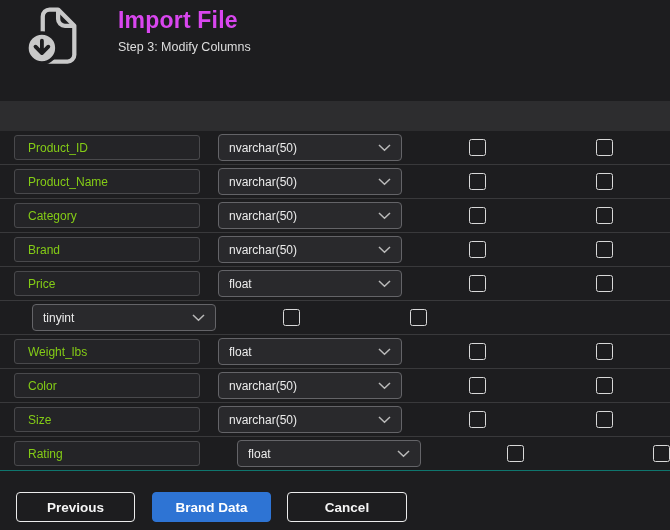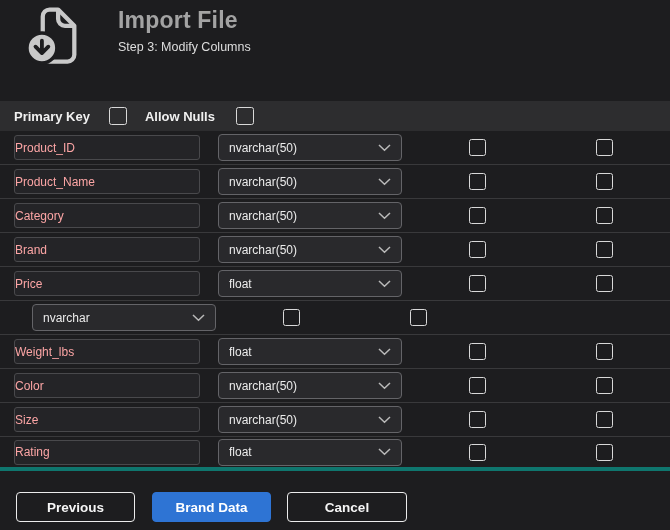--- a/index.html
+++ b/index.html
@@ -9,21 +9,21 @@
     font-family:"Liberation Sans","DejaVu Sans",sans-serif;
     color:#e9e9e9;
     -webkit-font-smoothing:antialiased;
   }
   .app { width:670px; height:530px; position:relative; }
 
   
   .page-header { height:101px; position:relative; }
   .file-icon { position:absolute; left:24px; top:4px; }
   .title-block { position:absolute; left:118px; top:7px; }
-  .page-title { font-size:23px; font-weight:700; color:#a3a3a3; letter-spacing:.2px; }
+  .page-title { font-size:23px; font-weight:700; color:#d946ef; letter-spacing:.2px; }
   .page-subtitle { margin-top:6px; font-size:12.5px; color:#dedede; }
 
   
   .table-header {
     height:30px; background:#2d2d2f; display:flex; align-items:center;
     padding-left:14px; font-size:13px; font-weight:700; color:#f0f0f0;
   }
   .hdr-col-name { width:204px; }
   .hdr-col-type { width:202px; }
   .hdr-group { display:flex; align-items:center; }
@@ -33,24 +33,24 @@
   }
   .hdr-cb-pk { margin-left:19px; }
   .hdr-label-nulls { margin-left:18px; }
   .hdr-cb-nulls { margin-left:21px; }
 
   
   .table-row {
     height:34px; display:flex; align-items:center; padding-left:14px;
     border-bottom:1px solid #39393b;
   }
-  .table-row:last-child { border-bottom:4px solid #0f766e; }
+  .table-row:last-child { border-bottom:1px solid #0f766e;justify-content:space-between; }
   .cell-input {
     width:186px; height:25px; background:#242427; border:1px solid #49494c;
-    border-radius:3px; color:#fca5a5; font-size:12px; padding:0 0;
+    border-radius:3px; color:#84cc16; font-size:12px; padding:0 13px;
     font-family:"Liberation Sans","DejaVu Sans",sans-serif; outline:none;
   }
   .cell-select {
     margin-left:18px; width:184px; height:27px; background:#29292c;
     border:1px solid #646468; border-radius:4px; display:flex;
     align-items:center; justify-content:space-between; padding:0 10px;
     font-size:12px; color:#ebebeb; cursor:pointer;
   }
   .row-cb { width:17px; height:17px; }
   .cb-pk { margin-left:67px; }
@@ -80,26 +80,20 @@
         <path d="M21 41.5 v13 M13.5 48.5 L21 56 L28.5 48.5" stroke="#1d1d1f" stroke-width="4.5" fill="none" stroke-linecap="round" stroke-linejoin="round"></path>
       </svg>
     </div>
     <div class="title-block">
       <div class="page-title">Import File</div>
       <div class="page-subtitle">Step 3: Modify Columns</div>
     </div>
   </div>
 
   <div class="table-header">
-    <div class="hdr-group">
-      <span>Primary Key</span>
-      <div class="checkbox hdr-cb-pk"></div>
-      <span class="hdr-label-nulls">Allow Nulls</span>
-      <div class="checkbox hdr-cb-nulls"></div>
-    </div>
   </div>
 
   <div id="table-body">
     <div class="table-row">
       <input class="cell-input" type="text" value="Product_ID" style="">
       <div class="cell-select">
         <span>nvarchar(50)</span>
         <span>
           <svg width="13" height="8" viewBox="0 0 13 8">
             <polyline points="1,1 6.5,6.3 12,1" fill="none" stroke="#b9b9b9" stroke-width="1.5"></polyline>
@@ -161,21 +155,21 @@
             <polyline points="1,1 6.5,6.3 12,1" fill="none" stroke="#b9b9b9" stroke-width="1.5"></polyline>
           </svg>
         </span>
       </div>
       <div class="checkbox row-cb cb-pk"></div>
       <div class="checkbox row-cb cb-nulls"></div>
     </div>
 
     <div class="table-row">
       <div class="cell-select">
-        <span>nvarchar</span>
+        <span>tinyint</span>
         <span>
           <svg width="13" height="8" viewBox="0 0 13 8">
             <polyline points="1,1 6.5,6.3 12,1" fill="none" stroke="#b9b9b9" stroke-width="1.5"></polyline>
           </svg>
         </span>
       </div>
       <div class="checkbox row-cb cb-pk"></div>
       <div class="checkbox row-cb cb-nulls"></div>
     </div>
 

